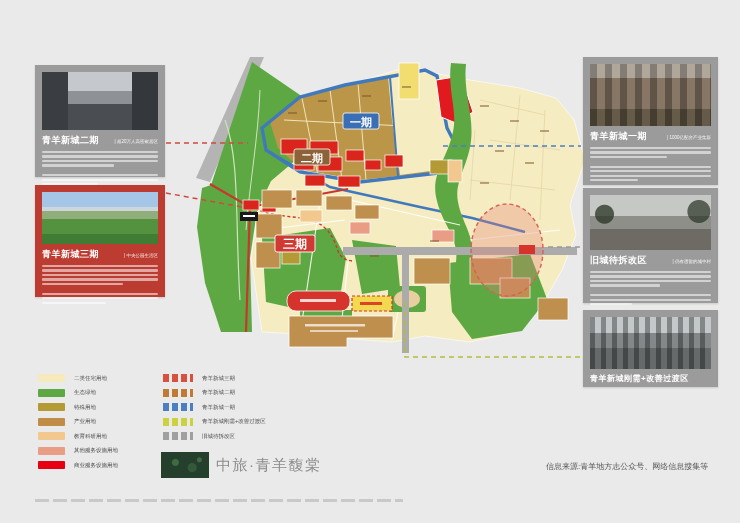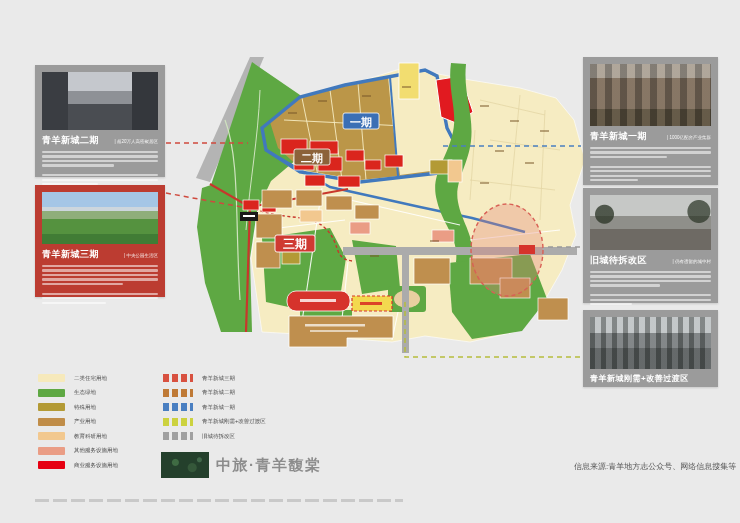--- a/index.html
+++ b/index.html
@@ -41,21 +41,21 @@
   .sw{width:27px;height:8px;border-radius:1px;background:var(--c);flex:0 0 auto;}
   .swd{width:30px;height:8px;flex:0 0 auto;
        background:repeating-linear-gradient(90deg,var(--c) 0 6px,transparent 6px 9px);}
   .ll{font-size:5.5px;color:#4a4a4a;margin-left:9px;white-space:nowrap;}
   
   .logo{width:48px;height:26px;background:
         radial-gradient(circle at 30% 40%,#3f6b43 0 3px,transparent 4px),
         radial-gradient(circle at 65% 60%,#35583a 0 4px,transparent 5px),
         radial-gradient(circle at 80% 30%,#41684a 0 2px,transparent 3px),
         #24402c;}
-  .logotext{font-size:15px;font-weight:bold;color:#8c8c8c;letter-spacing:1.5px;line-height:26px;white-space:nowrap;}
+  .logotext{font-size:15px;font-weight:normal;color:#8c8c8c;letter-spacing:1.5px;line-height:26px;white-space:nowrap;}
   .source{font-size:8px;color:#555;white-space:nowrap;}
   .microtext{width:368px;height:3px;
         background:repeating-linear-gradient(90deg,#c9c9c9 0 14px,transparent 14px 18px);}
 </style>
 </head>
 <body>
 
 <svg class="abs" style="left:0;top:0" width="740" height="523" viewBox="0 0 740 523">
 
   <polygon points="196,178 250,57 264,57 210,182" fill="#b4b4b4"></polygon>
@@ -328,14 +328,14 @@
       <span class="ll">青羊新城刚需+改善过渡区</span>
     </div>
   <div class="lrow">
       <span class="swd" style="--c: #a0a0a0;"></span>
       <span class="ll">旧城待拆改区</span>
     </div>
 </div>
 
 <div class="abs logo" style="left:161px;top:452px"></div>
 <div class="abs logotext" style="left:216px;top:452px">中旅·青羊馥棠</div>
-<div class="abs source" style="left:574px;top:461px">信息来源:青羊地方志公众号、网络信息搜集等</div>
+<div class="abs source" style="left:546px;top:461px">信息来源:青羊地方志公众号、网络信息搜集等</div>
 <div class="abs microtext" style="left:35px;top:499px"></div>
 
 </body></html>

